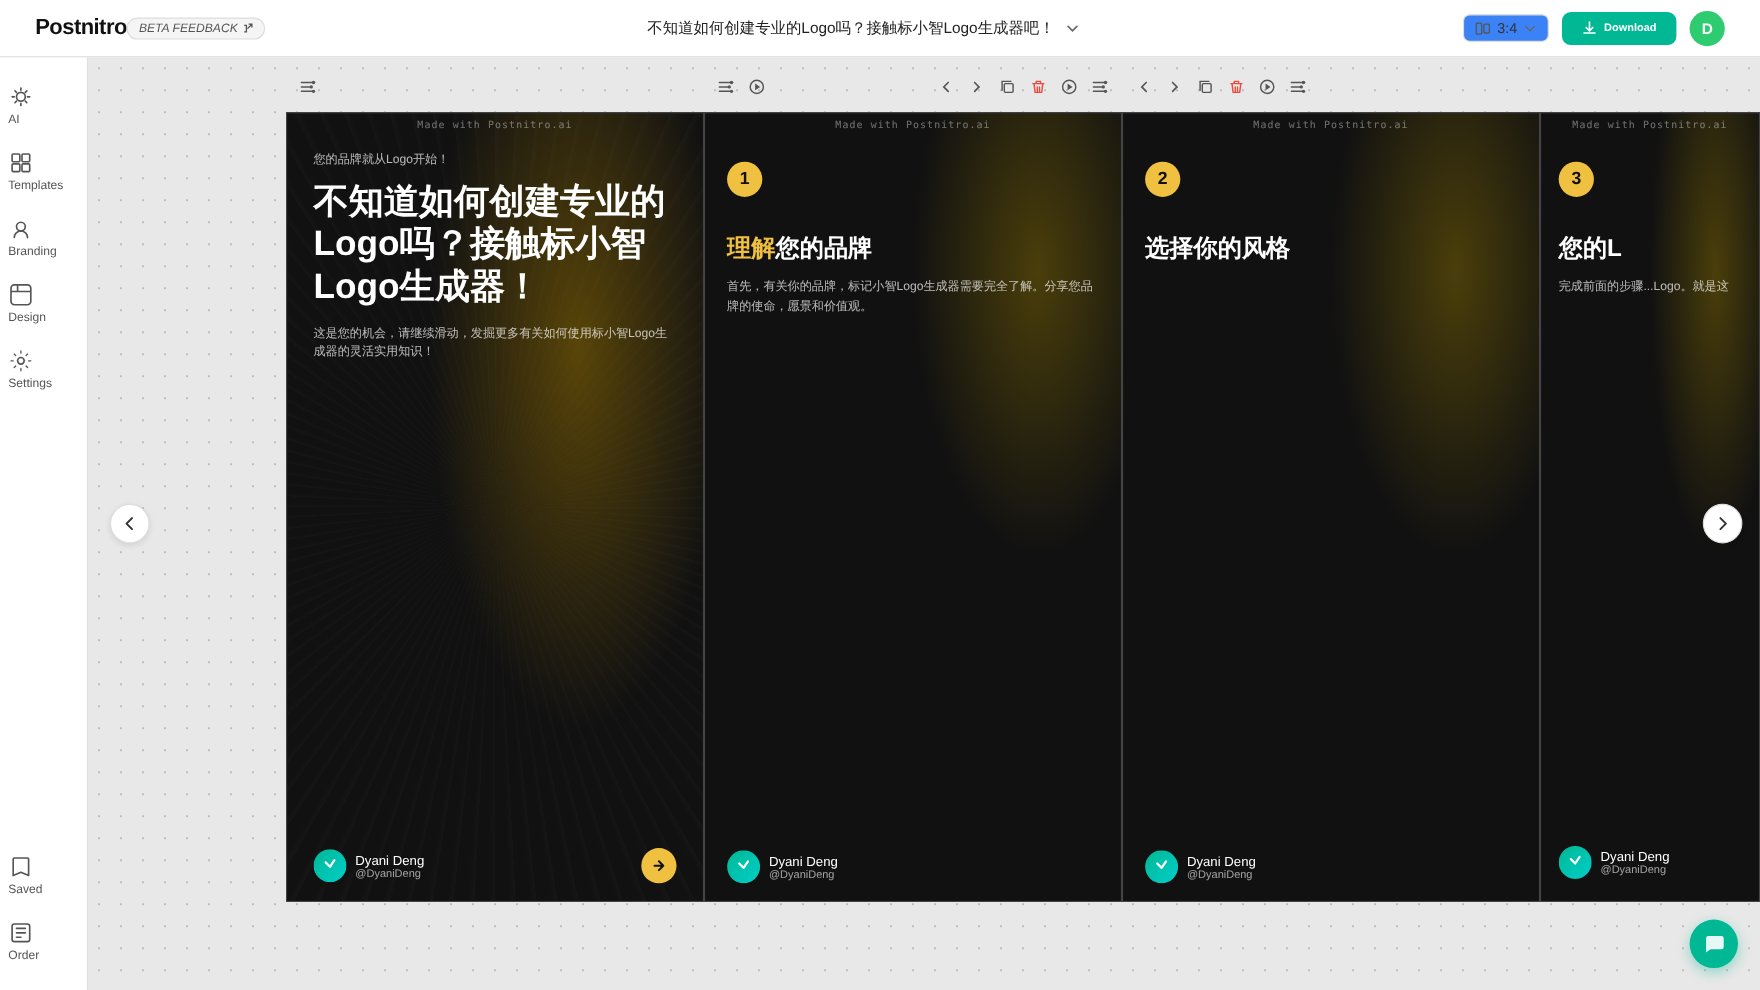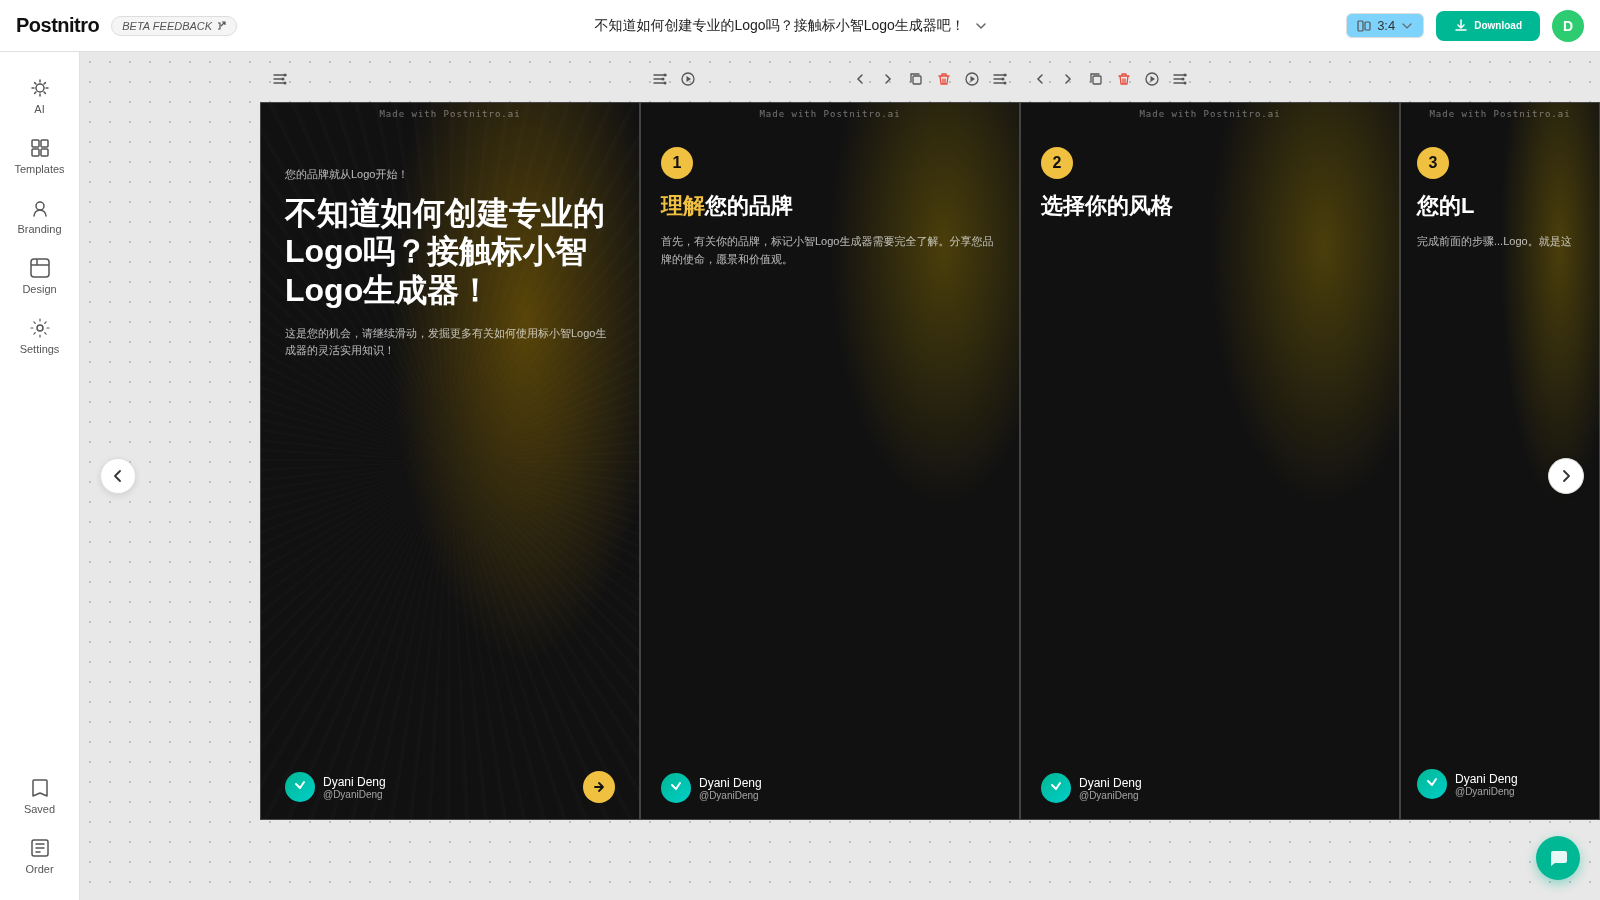--- a/index.html
+++ b/index.html
@@ -5,22 +5,21 @@
     * { box-sizing: border-box; margin: 0; padding: 0; }
     body { font-family: -apple-system, BlinkMacSystemFont, 'Segoe UI', sans-serif; background: #f0f0f0; width: 1600px; height: 900px; overflow: hidden; display: flex; flex-direction: column; }
 
     
     .top-bar {
       height: 52px;
       background: #fff;
       border-bottom: 1px solid #e0e0e0;
       display: flex;
       align-items: center;
-      padding: 0 16px;
-      gap: 12px;
+      padding: 0 32px;
       flex-shrink: 0;
       z-index: 100;
     }
     .logo {
       font-size: 20px;
       font-weight: 700;
       color: #111;
       letter-spacing: -0.5px;
     }
     .beta-badge {
@@ -64,21 +63,21 @@
     .ratio-selector {
       display: flex;
       align-items: center;
       gap: 6px;
       border: 1px solid #ddd;
       border-radius: 6px;
       padding: 4px 10px;
       font-size: 13px;
       color: #333;
       cursor: pointer;
-      background: #7dd3fc;
+      background: #3b82f6;
     }
     .download-btn {
       background: #00b894;
       color: #fff;
       border: none;
       border-radius: 8px;
       padding: 8px 18px;
       font-size: 10px;
       font-weight: 600;
       cursor: pointer;
@@ -115,21 +114,21 @@
       display: flex;
       flex-direction: column;
       align-items: center;
       padding: 16px 0;
       gap: 4px;
       flex-shrink: 0;
     }
     .sidebar-item {
       display: flex;
       flex-direction: column;
-      align-items: center;
+      align-items: flex-start;
       justify-content: center;
       width: 64px;
       height: 56px;
       border-radius: 10px;
       cursor: pointer;
       gap: 4px;
       color: #555;
       font-size: 11px;
     }
     .sidebar-item svg { width: 22px; height: 22px; }
@@ -254,21 +253,21 @@
       transform: translateX(-50%);
       font-size: 9px;
       color: rgba(255,255,255,0.4);
       white-space: nowrap;
       letter-spacing: 1px;
       font-family: monospace;
     }
 
     
     .slide-1-inner {
-      padding: 40px 24px 16px;
+      padding: 10px 24px 16px;
       height: 100%;
       display: flex;
       flex-direction: column;
     }
     .slide-subtitle {
       font-size: 11px;
       color: rgba(255,255,255,0.7);
       margin-bottom: 12px;
       margin-top: 24px;
     }
@@ -355,20 +354,21 @@
       align-items: center;
       justify-content: center;
       margin-bottom: 12px;
       margin-top: 24px;
     }
     .step-title {
       font-size: 22px;
       font-weight: 700;
       color: #fff;
       margin-bottom: 12px;
+      margin-top: 20px;
     }
     .step-title .highlight {
       color: #f0c040;
     }
     .step-body {
       font-size: 11px;
       color: rgba(255,255,255,0.7);
       line-height: 1.6;
     }
 

